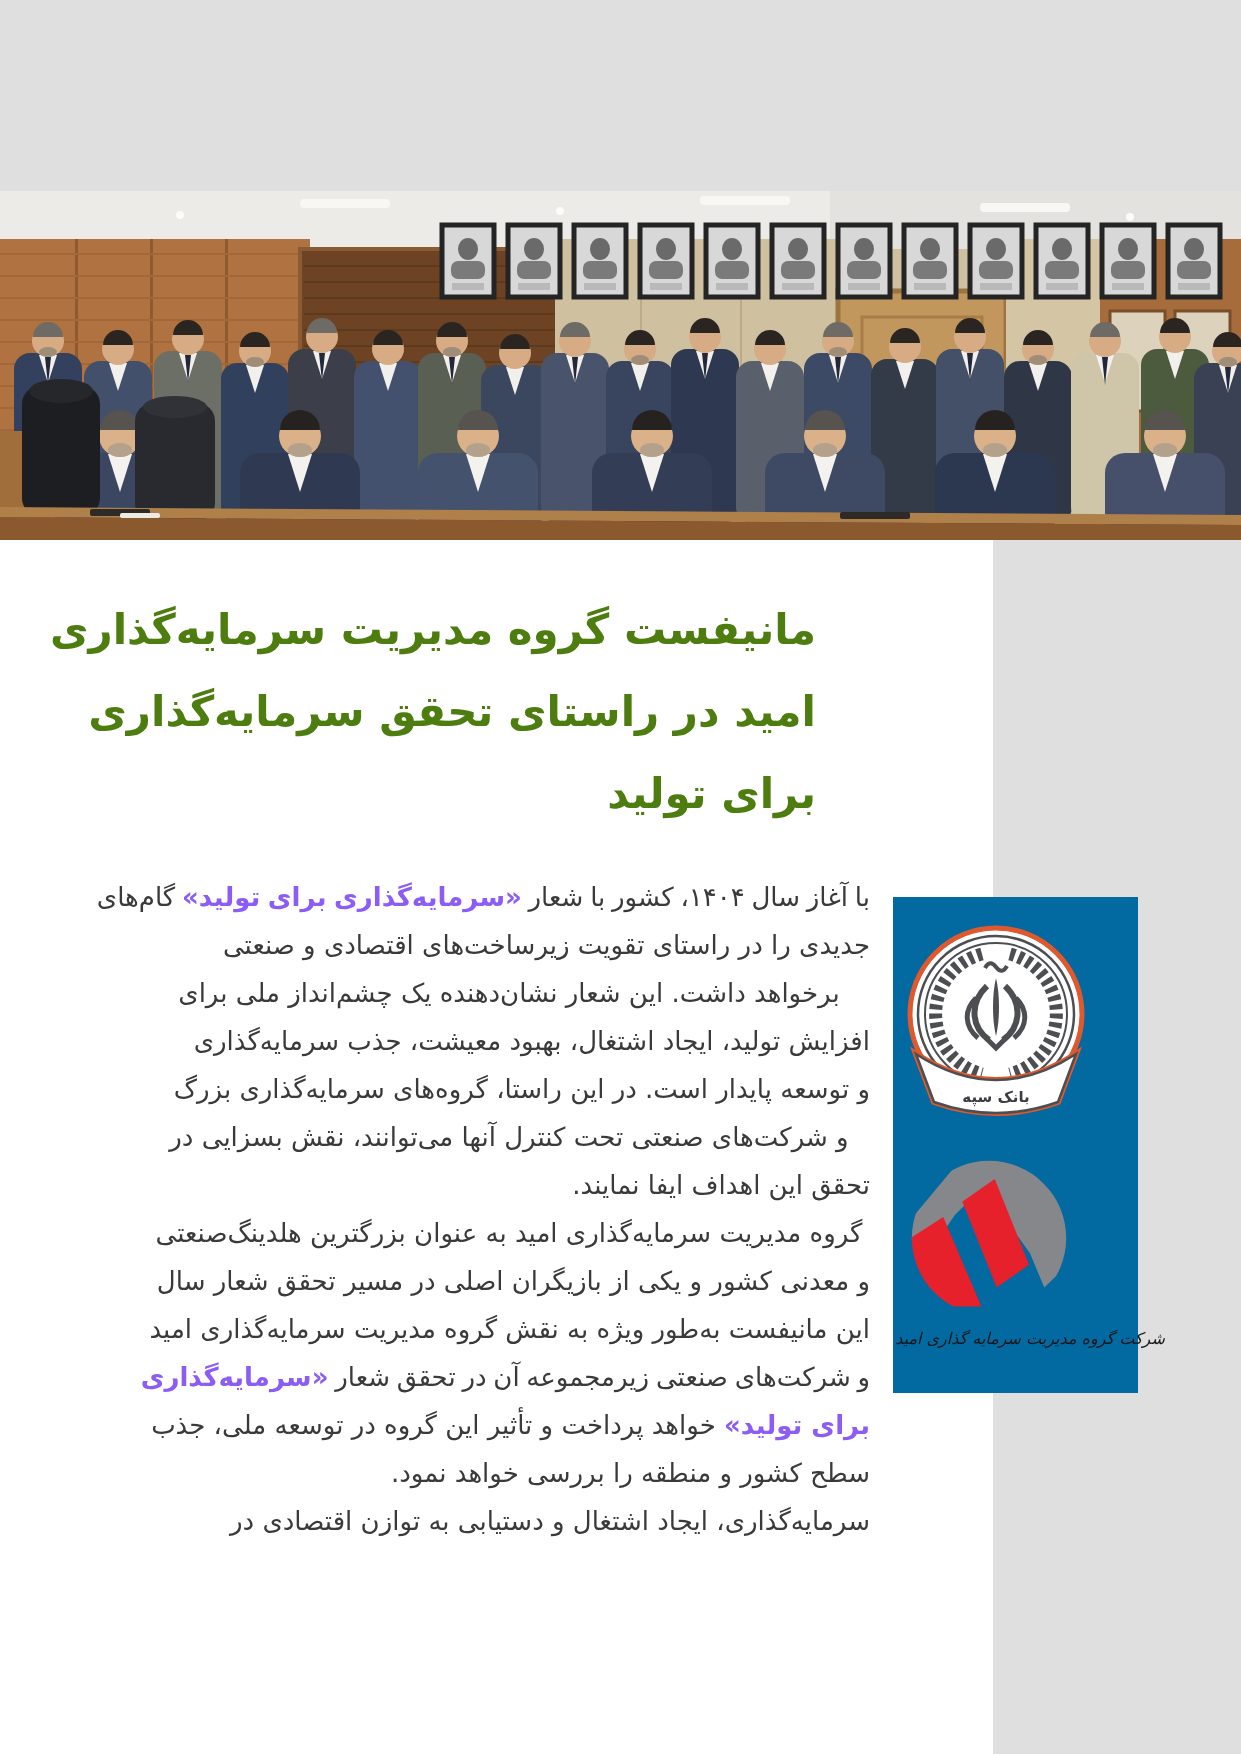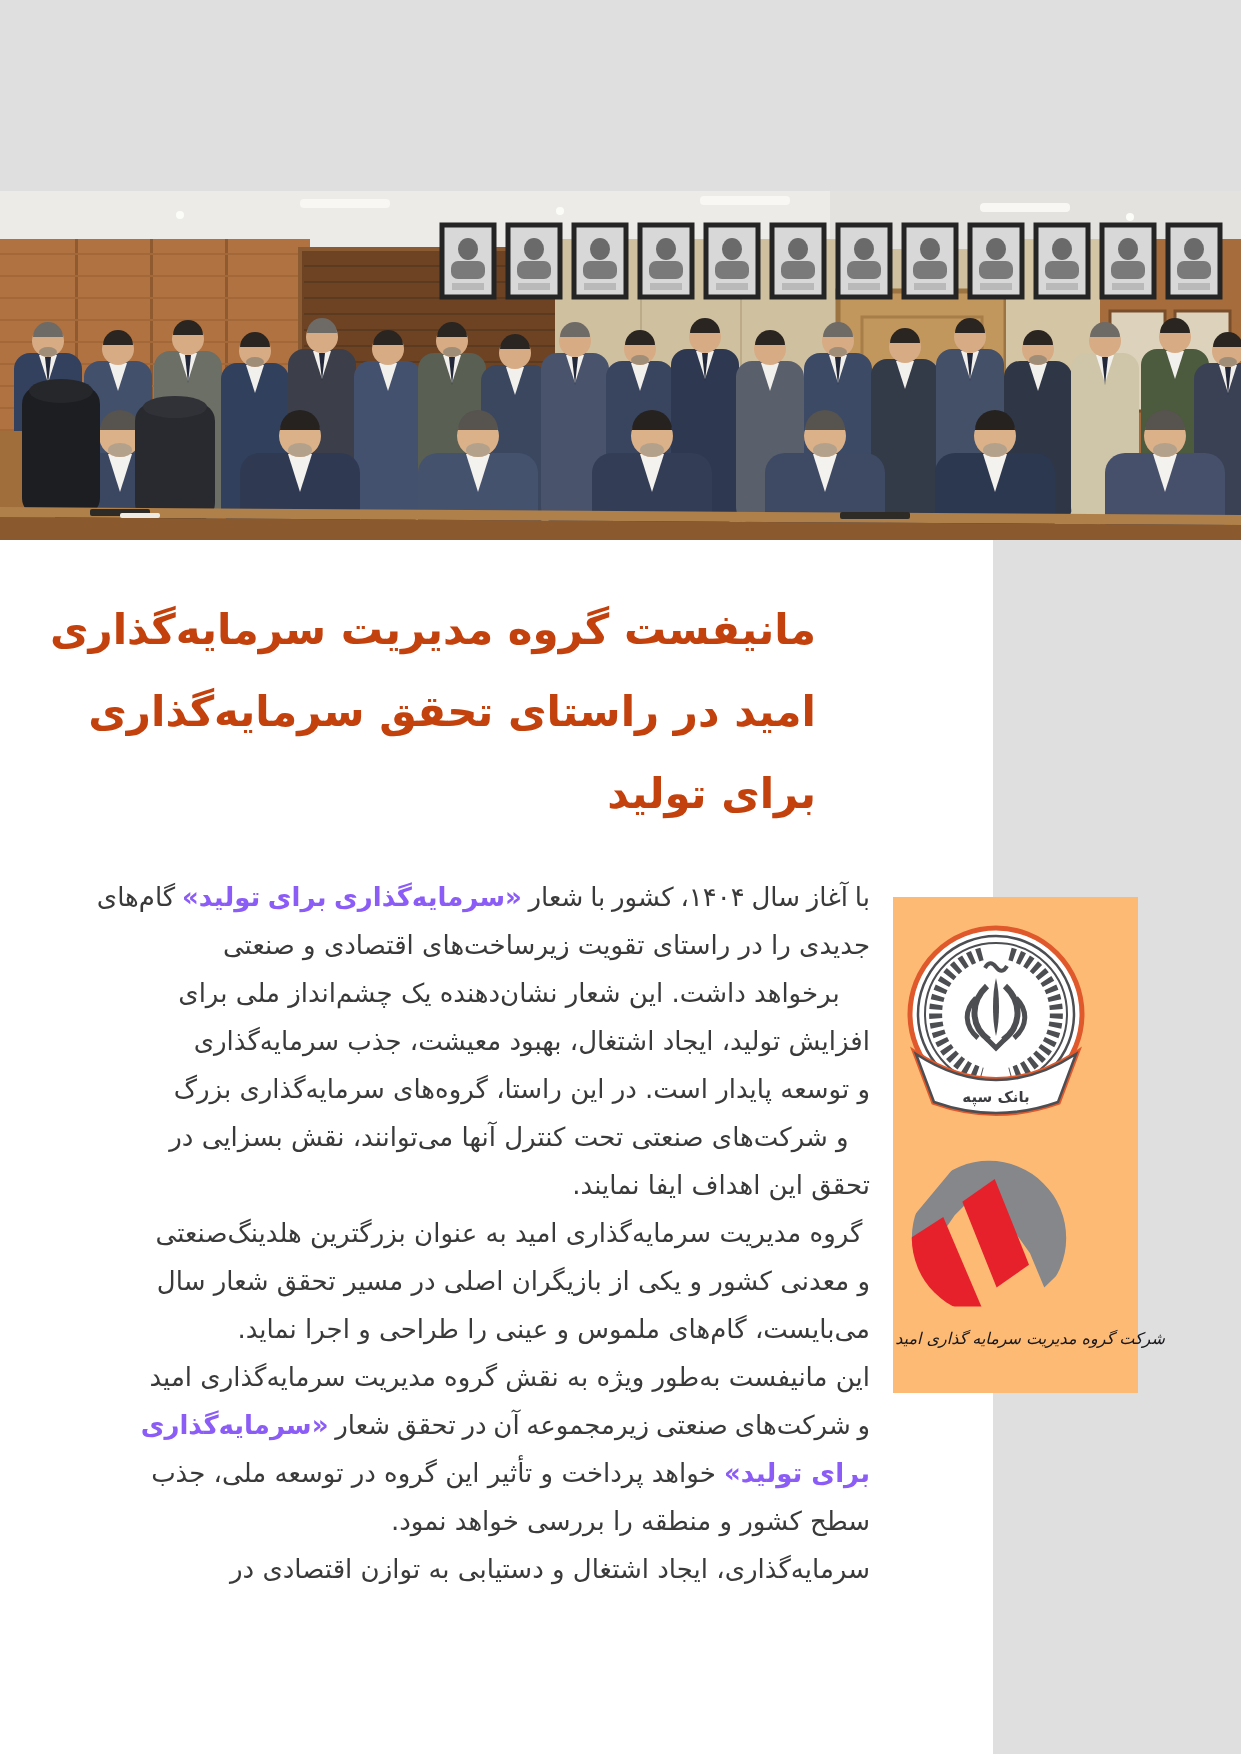--- a/index.html
+++ b/index.html
@@ -11,21 +11,21 @@
   .photo-wrap{
     position:absolute;left:0;top:191px;width:1241px;height:349px;
     background:#cfc0a0;overflow:hidden;
   }
   .main-panel{
     position:absolute;left:0;top:540px;width:993px;height:1214px;
     background:#ffffff;
   }
   .logo-panel{
     position:absolute;left:893px;top:897px;width:245px;height:496px;
-    background:#fdba74;
+    background:#0369a1;
   }
   #headline{
     position:absolute;right:177px;top:49px;
     direction:rtl;text-align:right;
     font-weight:bold;font-size:42px;line-height:82px;
     white-space:nowrap;
   }
   .hline{height:82px;}
   #body-text{
     position:absolute;left:148px;top:333px;width:722px;
@@ -283,36 +283,35 @@
       <ellipse cx="175" cy="216" rx="32" ry="11" fill="#303238"></ellipse>
       <polygon points="0,316 1241,324 1241,334 0,326" fill="#b0804a"></polygon>
       <polygon points="0,326 1241,334 1241,349 0,349" fill="#8a5a2e"></polygon>
       <rect x="90" y="318" width="60" height="7" rx="2" fill="#2e2a26"></rect>
       <rect x="840" y="321" width="70" height="7" rx="2" fill="#2e2a26"></rect>
       <rect x="120" y="322" width="40" height="5" rx="2" fill="#eeeae4"></rect>
     </svg>
 </div>
 
 <div class="main-panel">
-  <div id="headline" style="color: #c2410c;">
+  <div id="headline" style="color: #4d7c0f;">
       <div class="hline">مانیفست گروه مدیریت سرمایه‌گذاری</div>
       <div class="hline">امید در راستای تحقق سرمایه‌گذاری</div>
       <div class="hline">برای تولید</div>
     </div>
   <div id="body-text" style="color: rgb(58, 58, 58);">
       <div class="bline" style="word-spacing: -1.5px;"><span>با آغاز سال ۱۴۰۴، کشور با شعار </span><b>«سرمایه‌گذاری برای تولید»</b><span> گام‌های</span></div>
       <div class="bline" style="word-spacing: 0px;"><span>جدیدی را در راستای تقویت زیرساخت‌های اقتصادی و صنعتی</span></div>
       <div class="bline" style="word-spacing: 0px; text-align: center;"><span>برخواهد داشت. این شعار نشان‌دهنده یک چشم‌انداز ملی برای</span></div>
       <div class="bline" style="word-spacing: 0px;"><span>افزایش تولید، ایجاد اشتغال، بهبود معیشت، جذب سرمایه‌گذاری</span></div>
       <div class="bline" style="word-spacing: 0px;"><span>و توسعه پایدار است. در این راستا، گروه‌های سرمایه‌گذاری بزرگ</span></div>
       <div class="bline" style="word-spacing: 0px; text-align: center;"><span>و شرکت‌های صنعتی تحت کنترل آنها می‌توانند، نقش بسزایی در</span></div>
       <div class="bline last"><span>تحقق این اهداف ایفا نمایند.</span></div>
       <div class="bline" style="word-spacing: 0px; text-align: center;"><span>گروه مدیریت سرمایه‌گذاری امید به عنوان بزرگترین هلدینگ‌صنعتی</span></div>
       <div class="bline" style="word-spacing: 0px;"><span>و معدنی کشور و یکی از بازیگران اصلی در مسیر تحقق شعار سال</span></div>
-      <div class="bline last"><span>می‌بایست، گام‌های ملموس و عینی را طراحی و اجرا نماید.</span></div>
       <div class="bline" style="word-spacing: 0px;"><span>این مانیفست به‌طور ویژه به نقش گروه مدیریت سرمایه‌گذاری امید</span></div>
       <div class="bline" style="word-spacing: -1.5px;"><span>و شرکت‌های صنعتی زیرمجموعه آن در تحقق شعار </span><b>«سرمایه‌گذاری</b></div>
       <div class="bline" style="word-spacing: 0px;"><b>برای تولید»</b><span> خواهد پرداخت و تأثیر این گروه در توسعه ملی، جذب</span></div>
       <div class="bline last"><span>سطح کشور و منطقه را بررسی خواهد نمود.</span></div>
       <div class="bline" style="word-spacing: 0px;"><span>سرمایه‌گذاری، ایجاد اشتغال و دستیابی به توازن اقتصادی در</span></div>
     </div>
 </div>
 
 <div class="logo-panel">
 

